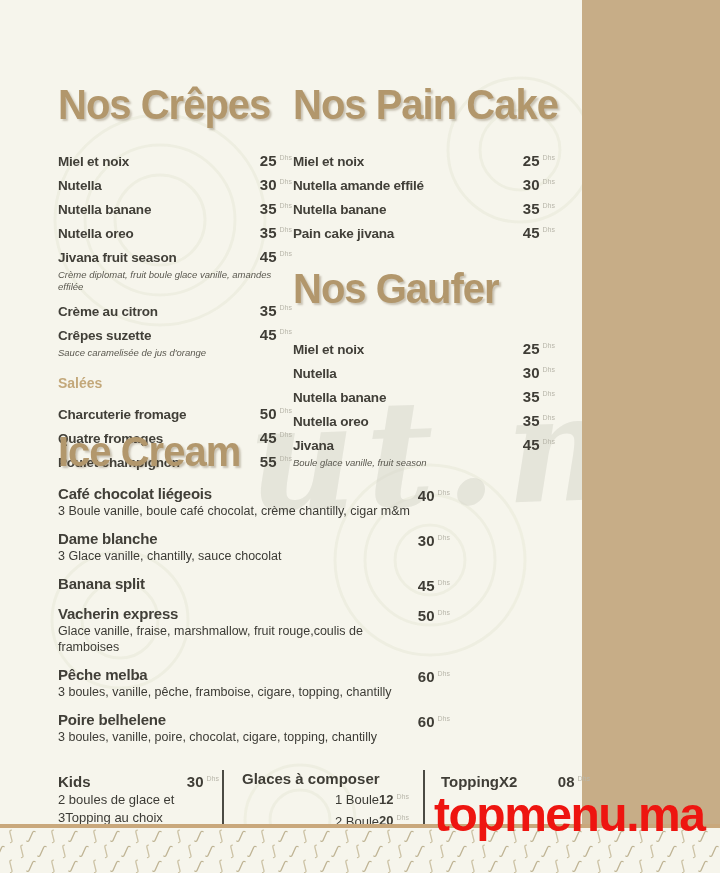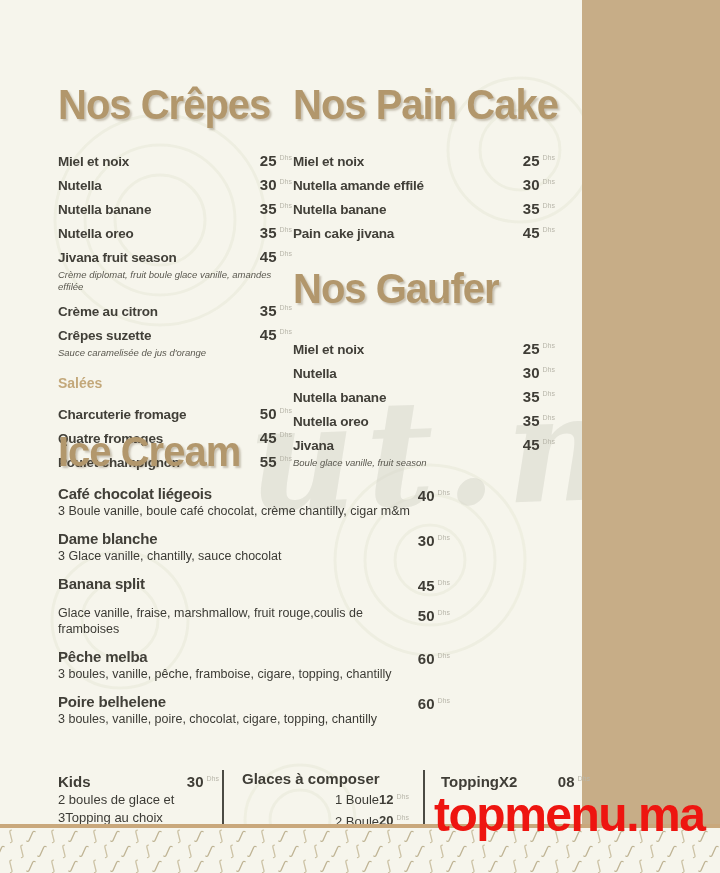--- a/index.html
+++ b/index.html
@@ -277,20 +277,21 @@
 
         <div class="ice-item">
           <div>
             <div class="ice-name">Banana split</div>
           </div>
           <div class="price ice-price"><b>45</b><span class="dhs">Dhs</span></div>
         </div>
 
         <div class="ice-item">
           <div>
+            <div class="ice-name">Vacherin express</div>
             <div class="ice-desc">Glace vanille, fraise, marshmallow, fruit rouge,coulis de framboises</div>
           </div>
           <div class="price ice-price"><b>50</b><span class="dhs">Dhs</span></div>
         </div>
 
         <div class="ice-item">
           <div>
             <div class="ice-name">Pêche melba</div>
             <div class="ice-desc">3 boules, vanille, pêche, framboise, cigare, topping, chantilly</div>
           </div>

